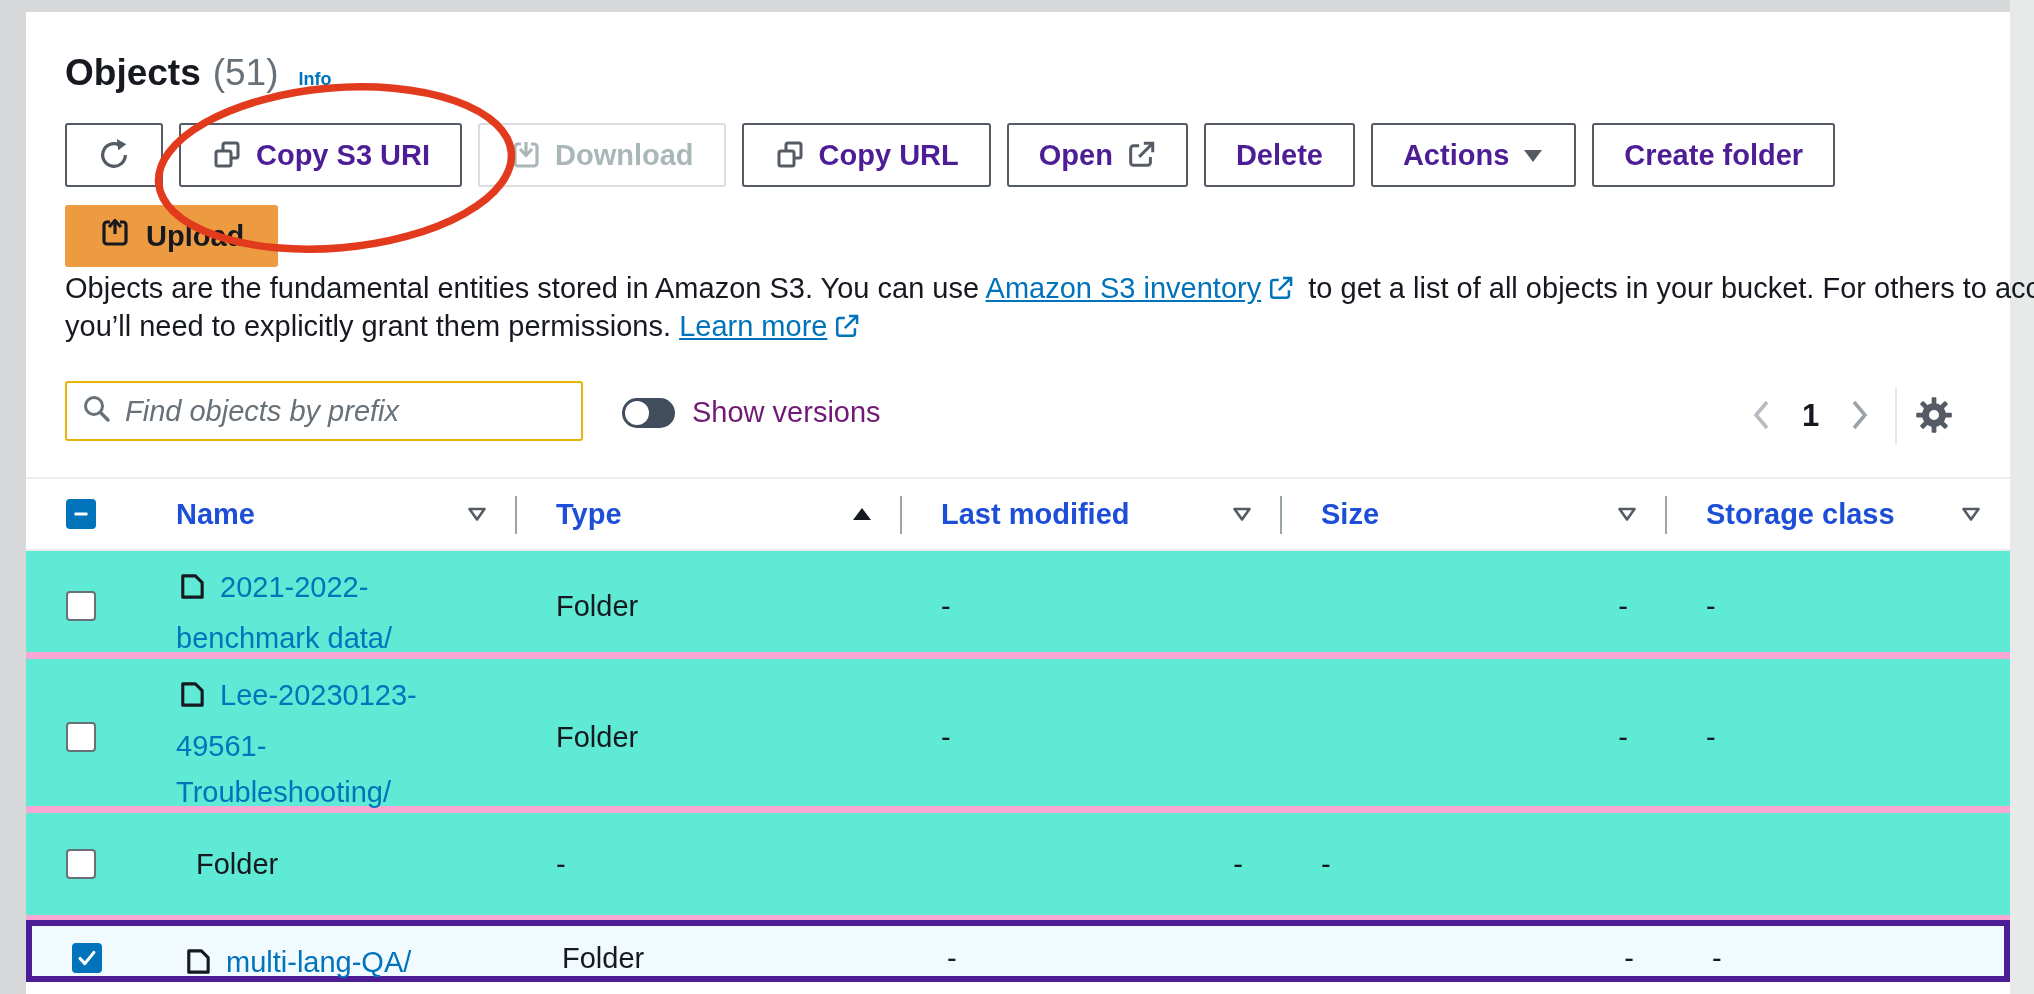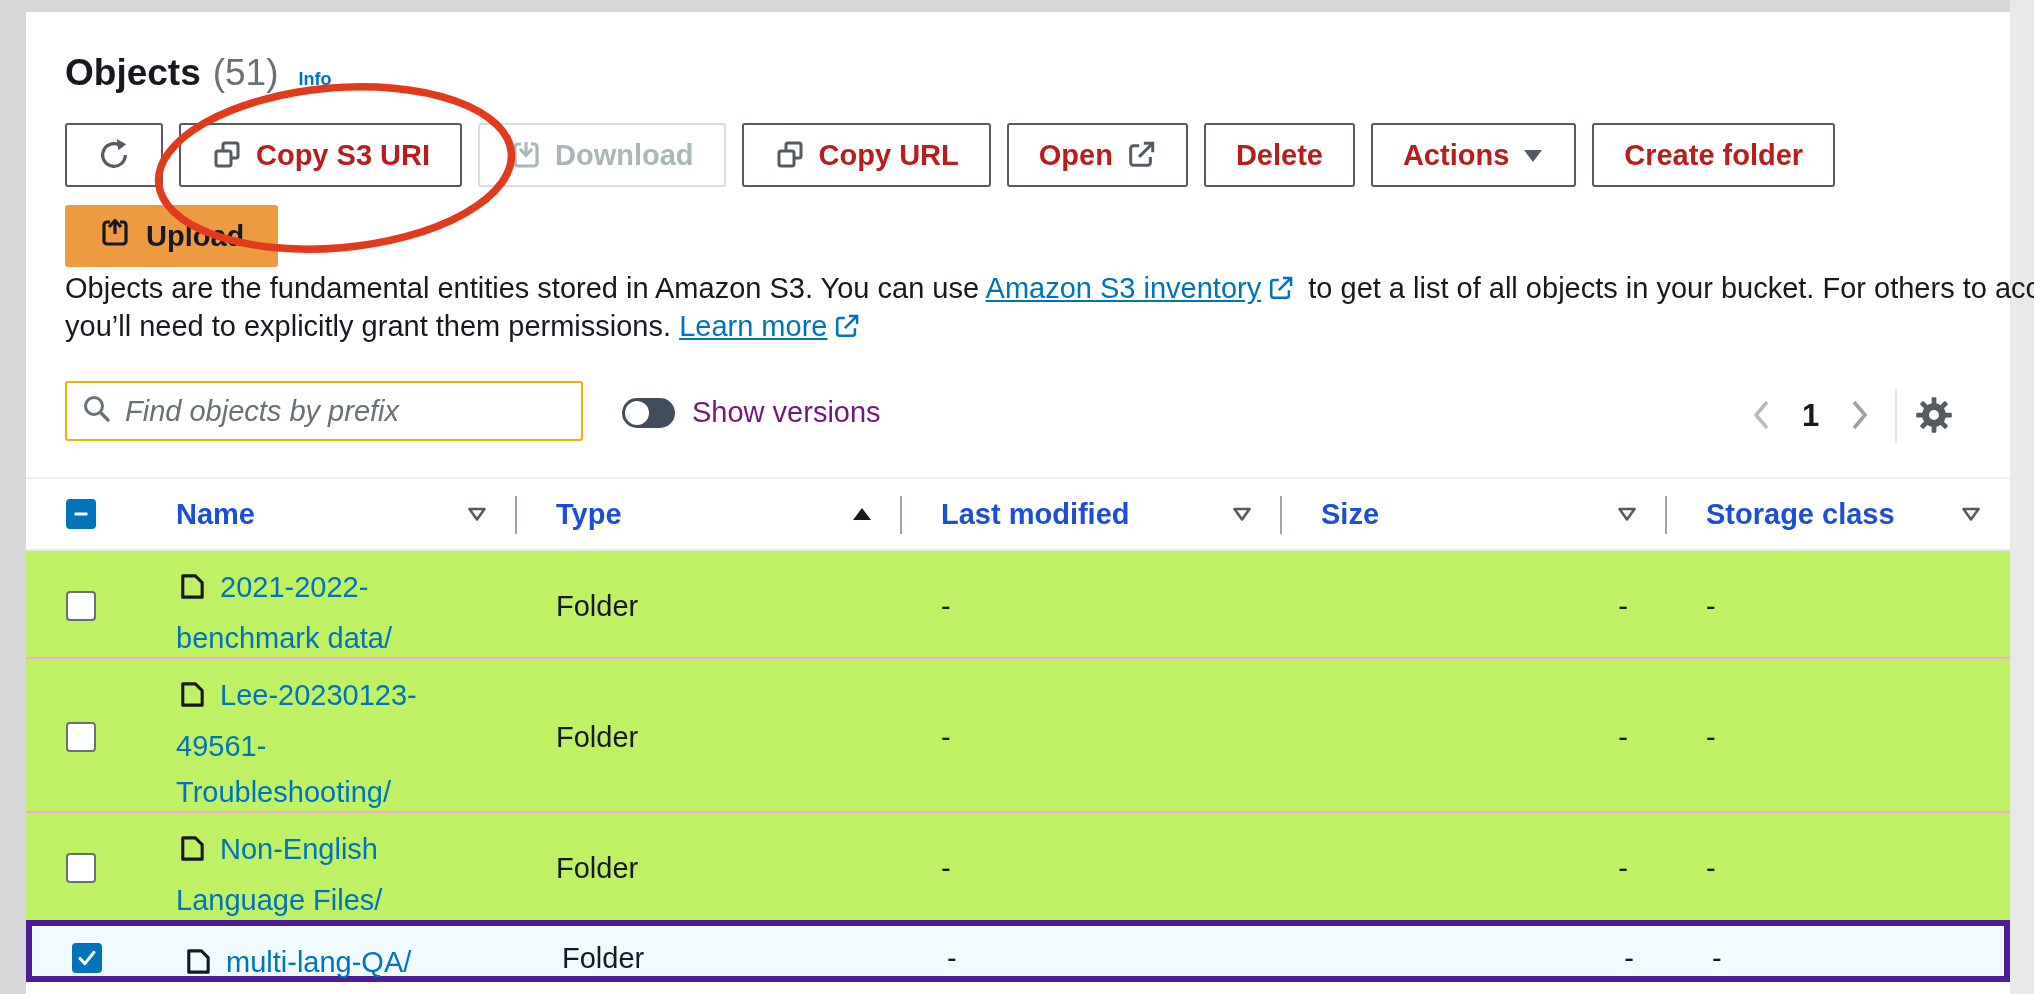--- a/index.html
+++ b/index.html
@@ -16,21 +16,21 @@
   .info-link { font-size:18px; font-weight:bold; color:#0073bb; margin-left:20px; cursor:pointer; }
 
   
   .annotation { position:absolute; left:140px; top:74px; width:396px; height:196px;
     pointer-events:none; z-index:50; }
 
   
   .toolbar { position:absolute; left:65px; top:123px; display:flex; gap:16px; }
   .btn { height:64px; display:inline-flex; align-items:center; justify-content:center; gap:13px;
     padding:0 30px; background:#fff; border:2px solid #545b64; border-radius:3px;
-    font-family:"Liberation Sans",sans-serif; font-size:29px; font-weight:bold; color:#b91c1c; cursor:pointer; white-space:nowrap; }
+    font-family:"Liberation Sans",sans-serif; font-size:29px; font-weight:bold; color:#4c1d95; cursor:pointer; white-space:nowrap; }
   .btn.disabled { border-color:#d8dddd; color:#aab7b8; cursor:default; }
   .btn .ic { display:inline-flex; }
   .upload-row { position:absolute; left:65px; top:205px; }
   .btn-upload { height:62px; display:inline-flex; align-items:center; gap:15px; padding:0 34px;
     background:#ec9b40; border:none; border-radius:3px; font-family:"Liberation Sans",sans-serif;
     font-size:29px; font-weight:bold; color:#16191f; cursor:pointer; }
 
   
   .desc { position:absolute; left:65px; top:271px; font-size:29px; line-height:34px; color:#16191f; white-space:nowrap; }
   .desc a { color:#0073bb; text-decoration:underline; cursor:pointer; }
@@ -56,21 +56,21 @@
   
   .tbl { position:absolute; left:26px; top:477px; width:1984px; border-top:2px solid #edeff0; }
   .thead, .row { display:grid; grid-template-columns:130px 360px 385px 380px 385px 344px; }
   .thead { height:72px; border-bottom:2px solid #eaeded; background:#fff; }
   .th { position:relative; display:flex; align-items:center; height:100%;
     font-size:29px; font-weight:bold; color:#1d4ed8; padding-left:40px; cursor:pointer; }
   .th.c-name { padding-left:20px; }
   .th.sel { cursor:default; }
   .th .sort { margin-left:auto; margin-right:28px; display:flex; }
   .th.divided::before { content:""; position:absolute; left:-1px; top:17px; width:2px; height:38px; background:#9aa5ab; }
-  .row { border-bottom:2px solid #f9a8d4; background:#bef264; }
+  .row { border-bottom:7px solid #f9a8d4; background:#5eead4; }
   .row:nth-child(1) { height:108px; }
   .row:nth-child(2) { height:154px; }
   .row:nth-child(3) { height:109px; }
   .row:nth-child(4) { height:62px; }
   .row.selected { background:#f1faff; border:6px solid #4c1d95; margin-top:-2px; }
   .cell { display:flex; align-items:center; font-size:29px; color:#16191f; padding-left:40px; }
   .cell.c-check { padding-left:40px; }
   .cell.c-name { display:block; padding:13px 0 0 20px; line-height:46px; }
   .cell.c-size { justify-content:flex-end; padding-left:0; padding-right:38px; }
   .name-line { display:block; white-space:nowrap; }
@@ -320,23 +320,20 @@
           <span>-</span>
         </div>
         <div class="cell c-storage">
           <span>-</span>
         </div>
       </div>
       <div class="row">
         <div class="cell c-check">
           <span class="cb"></span>
         </div>
-        <div class="cell c-name"><a class="name-link"><span class="name-line"><span class="folder-ic"><svg width="31" height="31" viewBox="0 0 32 32">
-                  <path d="M7 5 H20 L27 12 V27 H7 Z" fill="none" stroke="#16191f" stroke-width="3.2" stroke-linejoin="round"></path>
-                </svg></span><span>Non-English</span></span><span class="name-line"><span>Language Files/</span></span></a></div>
         <div class="cell c-type">
           <span>Folder</span>
         </div>
         <div class="cell c-modified">
           <span>-</span>
         </div>
         <div class="cell c-size">
           <span>-</span>
         </div>
         <div class="cell c-storage">

